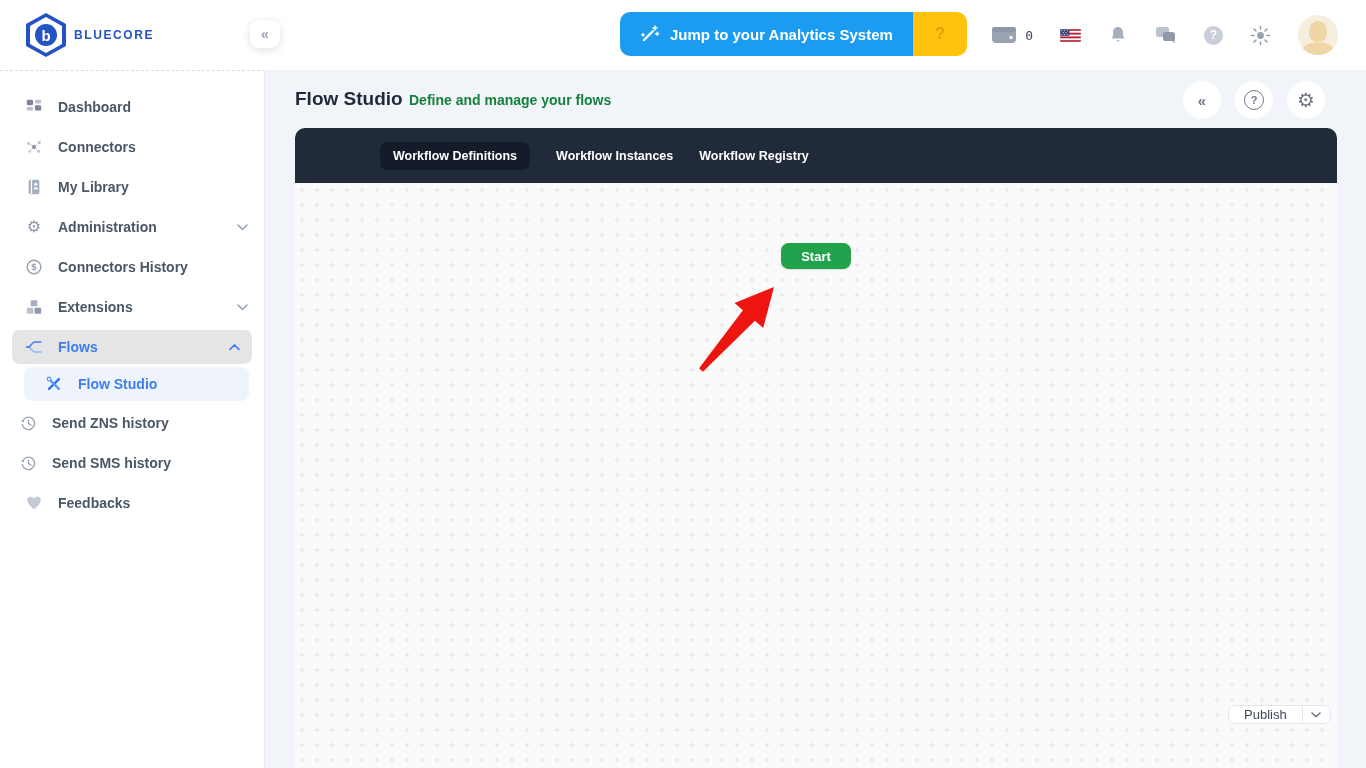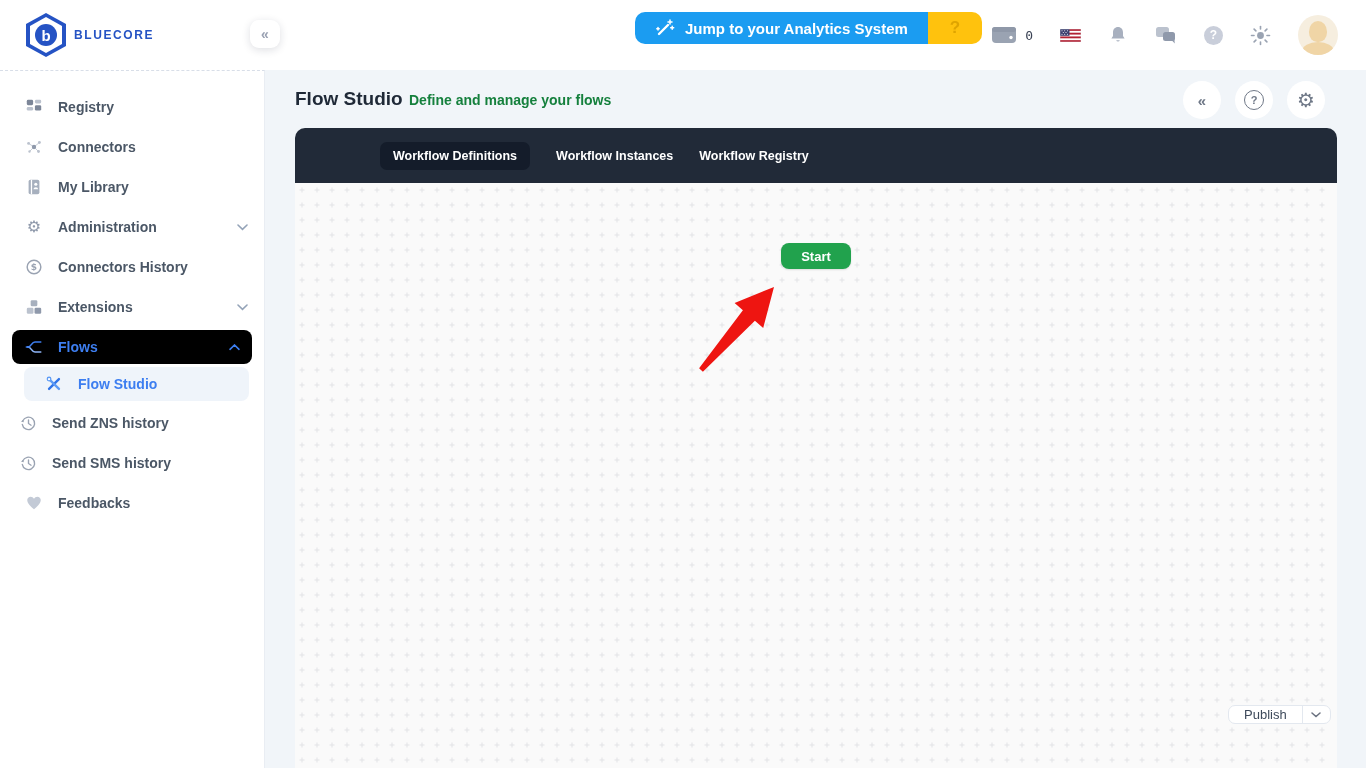--- a/index.html
+++ b/index.html
@@ -7,38 +7,38 @@
   body { font-family:"Liberation Sans","DejaVu Sans",sans-serif; background:#F1F5F9; position:relative; }
 
   
   .header { position:absolute; left:0; top:0; width:1366px; height:70px; background:#FFFFFF; z-index:30; }
   .brand { position:absolute; left:26px; top:13px; display:flex; align-items:center; gap:8px; }
   .hex { width:40px; height:44px; background:#2553C4; clip-path:polygon(50% 0,100% 25%,100% 75%,50% 100%,0 75%,0 25%); position:relative; }
   .hex-inner { position:absolute; left:4px; top:4px; width:32px; height:36px; background:#FFFFFF; clip-path:polygon(50% 0,100% 25%,100% 75%,50% 100%,0 75%,0 25%); display:flex; align-items:center; justify-content:center; }
   .hex-b { width:22px; height:22px; border-radius:50%; background:#2553C4; color:#FFFFFF; font-weight:bold; font-size:15px; display:flex; align-items:center; justify-content:center; }
   .brand-text { font-size:12px; font-weight:bold; letter-spacing:1.6px; color:#2553C4; }
   .collapse-btn { position:absolute; left:250px; top:20px; width:30px; height:28px; background:#FFFFFF; border-radius:9px; box-shadow:0 2px 8px rgba(23,31,60,.14); display:flex; align-items:center; justify-content:center; color:#9AA1B2; font-size:14px; font-weight:bold; cursor:pointer; z-index:40; }
-  .jump-wrap { position:absolute; left:620px; top:12px; height:32px; display:flex;margin-left:15px; }
+  .jump-wrap { position:absolute; left:620px; top:12px; height:44px; display:flex; }
   .jump-main { background:#1B9CF1; border-radius:10px 0 0 10px; display:flex; align-items:center; gap:10px; padding:0 20px; color:#FFFFFF; font-size:15px; font-weight:bold; cursor:pointer; }
   .jump-help { width:54px; background:#FFC20D; border-radius:0 10px 10px 0; display:flex; align-items:center; justify-content:center; color:#DFA400; font-size:17px; font-weight:bold; cursor:pointer; }
   .header-icons { position:absolute; right:28px; top:0; height:70px; display:flex; align-items:center; gap:27px; }
   .wallet-group { display:flex; align-items:center; gap:8px; cursor:pointer; }
   .wallet-count { font-family:"DejaVu Sans Mono",monospace; font-size:13px; color:#3A4254; }
   .round-help { width:19px; height:19px; border-radius:50%; background:#C9CEDA; color:#FFFFFF; font-size:12px; font-weight:bold; display:flex; align-items:center; justify-content:center; cursor:pointer; }
   .avatar { width:40px; height:40px; border-radius:50%; background:#F6EEDF; position:relative; overflow:hidden; cursor:pointer; }
   .avatar .head { position:absolute; left:11px; top:6px; width:18px; height:21px; border-radius:50% 50% 45% 45%; background:#F0D5A6; }
   .avatar .body { position:absolute; left:4px; top:27px; width:32px; height:18px; border-radius:50% 50% 0 0; background:#F0D5A6; }
   .icon-btn { cursor:pointer; display:flex; align-items:center; }
 
   
   .sidebar { position:absolute; left:0; top:70px; width:265px; height:698px; background:#FFFFFF; border-right:1px solid #E9EDF3; border-top:1px dashed #D8DEE8; padding-top:16px; z-index:20; }
   .nav-item { height:40px; display:flex; align-items:center; padding:0 16px 0 24px; gap:14px; font-size:14px; font-weight:bold; color:#4B5766; cursor:pointer; }
   .nav-item .ico { width:20px; display:flex; justify-content:center; flex:none; }
   .nav-item .chev { margin-left:auto; display:flex; }
-  .nav-item.hl-flows { margin:0 12px; padding:4px 12px; height:34px; margin-top:3px; margin-bottom:3px; border-radius:8px; background:#000000; color:#3D7EF0; }
+  .nav-item.hl-flows { margin:0 12px; padding:4px 12px; height:34px; margin-top:3px; margin-bottom:3px; border-radius:8px; background:#e5e5e5; color:#3D7EF0; }
   .nav-item.hl-studio { margin:2px 15px 2px 24px; padding:0 12px 0 20px; height:34px; border-radius:8px; background:#EFF4FA; color:#3D7EF0; }
   .nav-item.subitem { padding-left:18px; }
 
   
   .page-title { position:absolute; left:295px; top:88px; font-size:19px; font-weight:bold; color:#1F2937; }
   .page-subtitle { position:absolute; left:409px; top:92px; font-size:14px; font-weight:bold; color:#15803d; }
   .panel-btns { position:absolute; left:1183px; top:81px; display:flex; gap:14px; }
   .circle-btn { width:38px; height:38px; border-radius:50%; background:#FFFFFF; display:flex; align-items:center; justify-content:center; color:#6F7887; cursor:pointer; }
   .circle-btn.guillemet { font-size:15px; font-weight:bold; }
   .q-ring { width:20px; height:20px; border:1.7px solid #6F7887; border-radius:50%; display:flex; align-items:center; justify-content:center; font-size:11px; font-weight:bold; color:#6F7887; }
@@ -178,21 +178,21 @@
 
   <div class="nav-item">
     <span class="ico">
       <svg width="18" height="18" viewBox="0 0 20 20">
         <rect x="2" y="2" width="7" height="6" rx="1.5" fill="#7C8698"></rect>
         <rect x="11" y="2" width="7" height="4" rx="1.5" fill="#BBC2CE"></rect>
         <rect x="2" y="10" width="7" height="4" rx="1.5" fill="#BBC2CE"></rect>
         <rect x="11" y="8" width="7" height="6" rx="1.5" fill="#7C8698"></rect>
       </svg>
     </span>
-    <span>Registry</span>
+    <span>Dashboard</span>
   </div>
 
   <div class="nav-item">
     <span class="ico">
       <svg width="18" height="18" viewBox="0 0 20 20">
         <g stroke="#C6CCD6" stroke-width="1.1">
             <line x1="10" y1="10" x2="4" y2="6"></line>
             <line x1="10" y1="10" x2="16" y2="5"></line>
             <line x1="10" y1="10" x2="15" y2="15"></line>
             <line x1="10" y1="10" x2="5" y2="15"></line>

